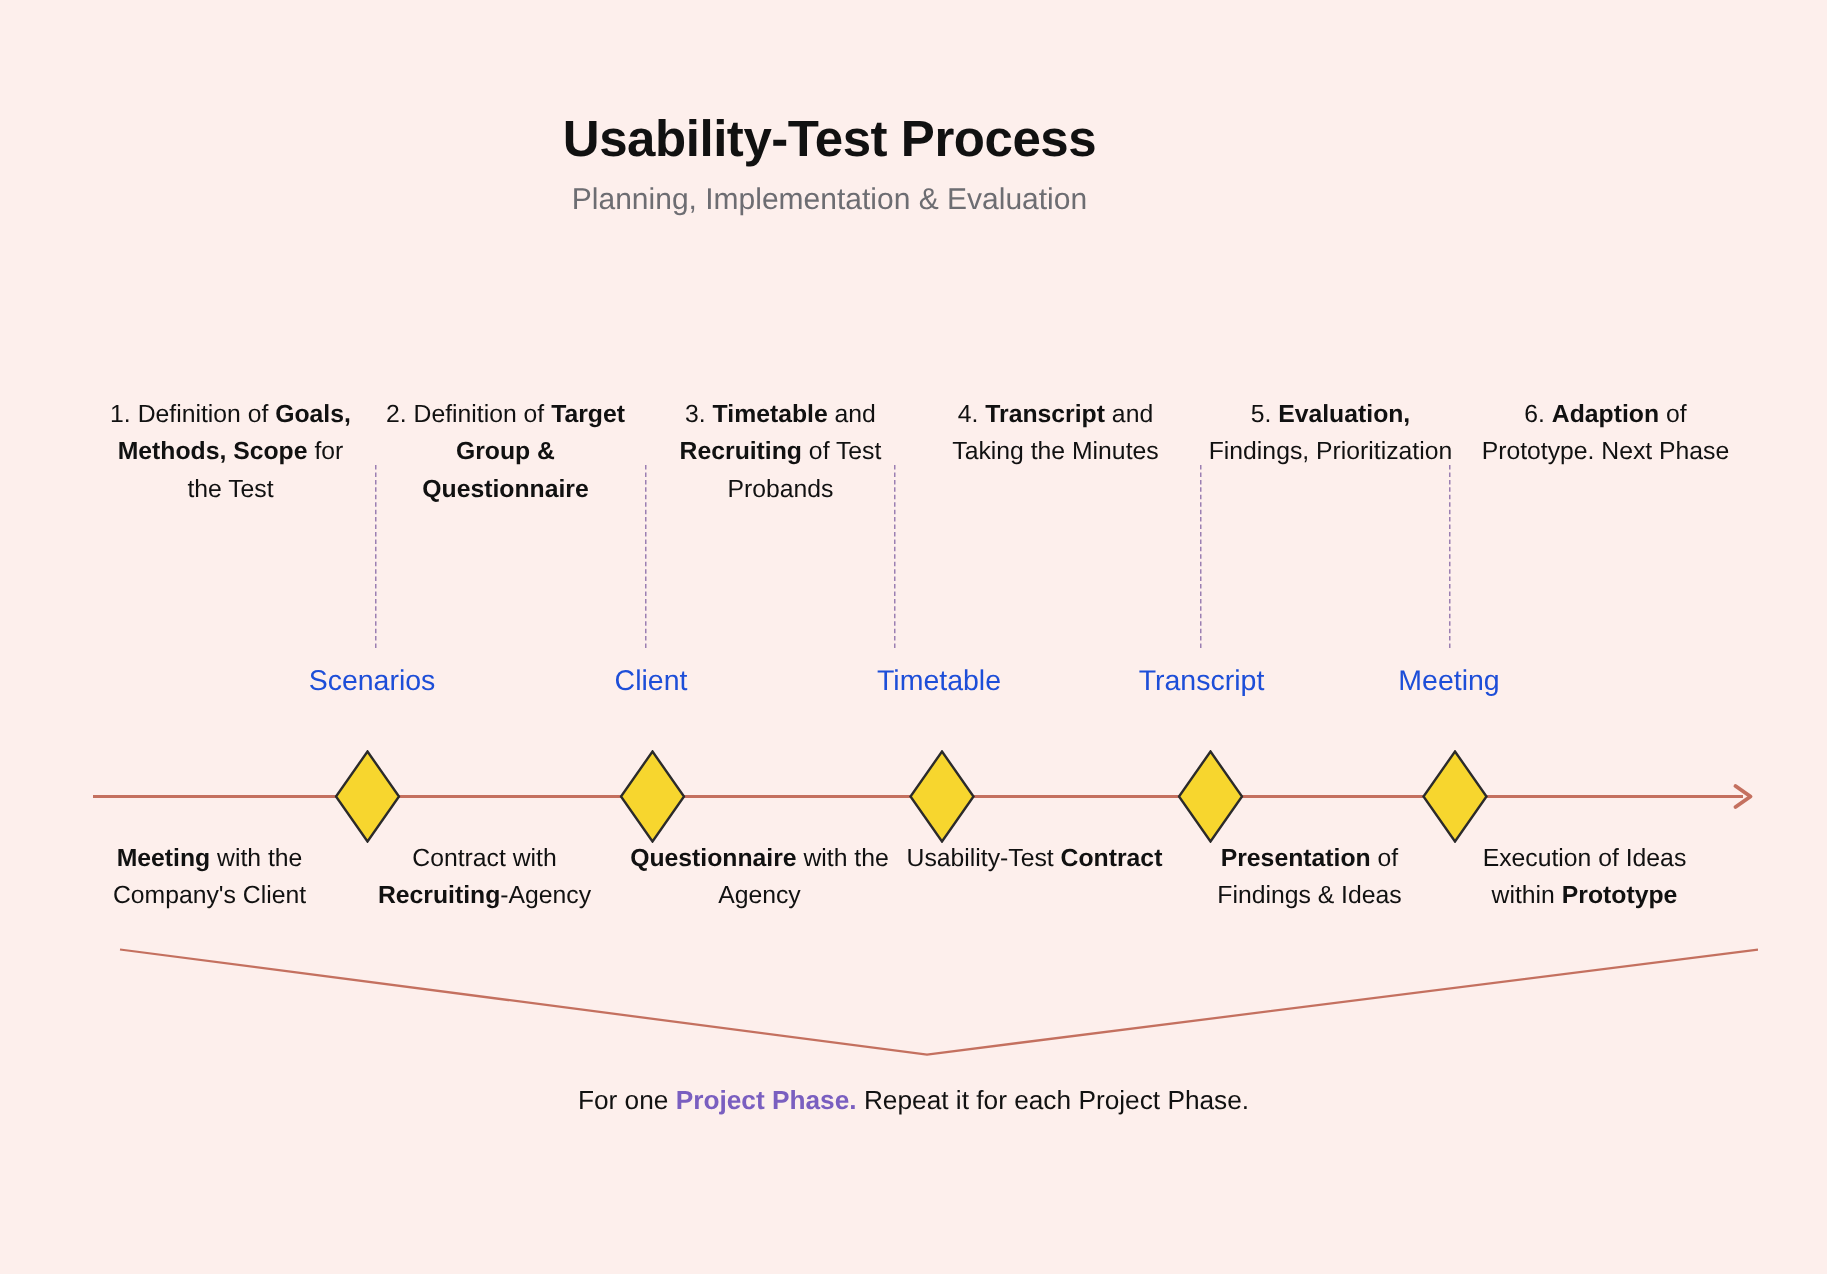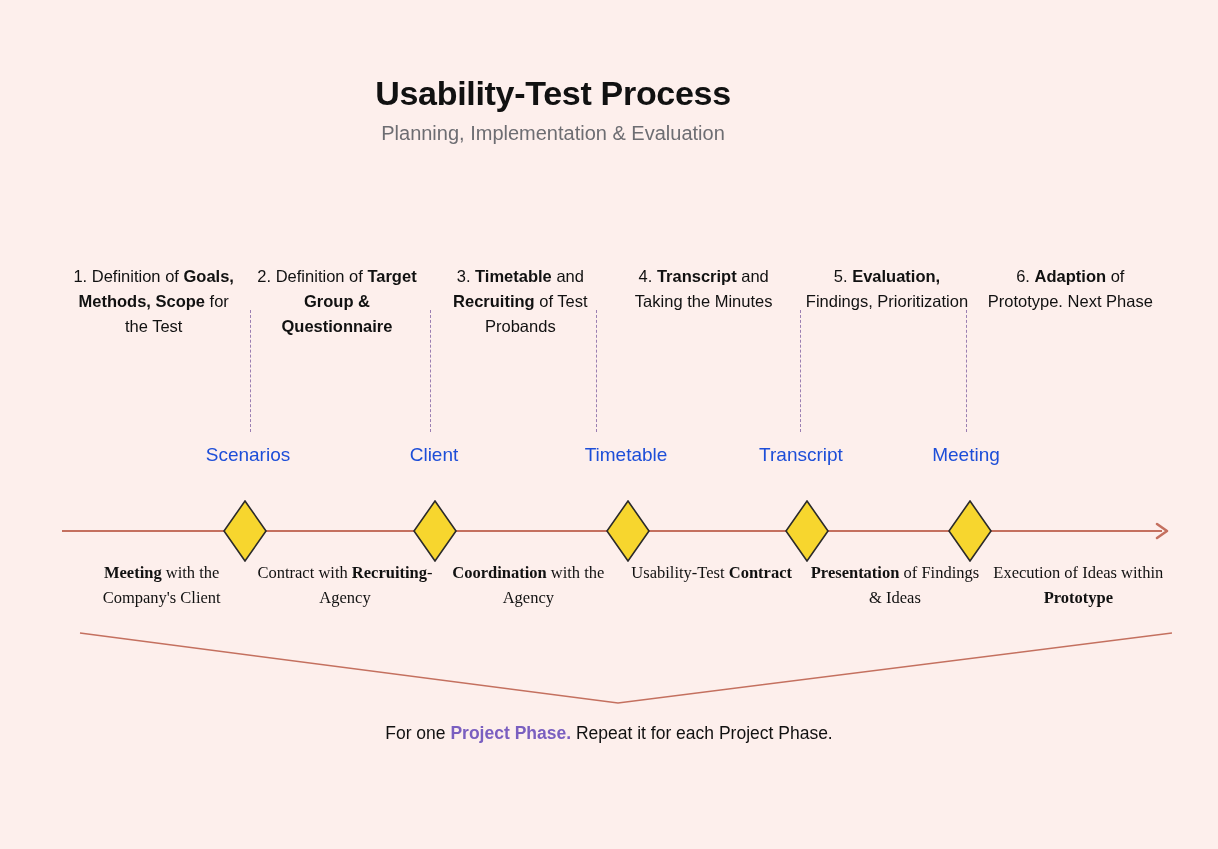--- a/index.html
+++ b/index.html
@@ -99,25 +99,24 @@
     position: absolute;
     top: 500px;
     width: 44px;
     height: 62px;
     transform: translateX(-50%);
   }
 
   
   .milestones {
     position: absolute;
-    left: 70px;
+    left: 48px;
     top: 560px;
     width: 1100px;
     display: flex;
-    font-family: Liberation Serif, serif;
   }
   .milestone {
     flex: 1 1 0;
     text-align: center;
     font-size: 16.5px;
     line-height: 25px;
     color: #111111;
     padding: 0 4px;
     box-sizing: border-box;
   }
@@ -201,21 +200,21 @@
         <polygon points="22,1 43,31 22,61 1,31" fill="#f7d62e" stroke="#2b2b2b" stroke-width="1.6"></polygon>
       </svg></div>
     <div class="diamond" style="left: 970px;"><svg width="44" height="62" viewBox="0 0 44 62">
         <polygon points="22,1 43,31 22,61 1,31" fill="#f7d62e" stroke="#2b2b2b" stroke-width="1.6"></polygon>
       </svg></div>
   </div>
 
 <div class="milestones" id="milestones-container">
     <div class="milestone"><b>Meeting</b><span> with the Company's Client</span></div>
     <div class="milestone"><span>Contract with </span><b>Recruiting</b><span>-Agency</span></div>
-    <div class="milestone"><b>Coordination</b><span> with the Agency</span></div>
+    <div class="milestone"><b>Questionnaire</b><span> with the Agency</span></div>
     <div class="milestone"><span>Usability-Test </span><b>Contract</b></div>
     <div class="milestone"><b>Presentation</b><span> of Findings &amp; Ideas</span></div>
     <div class="milestone"><span>Execution of Ideas within </span><b>Prototype</b></div>
   </div>
 
 <div class="bracket">
   <svg width="1110" height="90" viewBox="0 0 1110 90" preserveAspectRatio="none">
     <polyline points="18,9 556,79 1110,9" fill="none" stroke="#c4705f" stroke-width="1.5"></polyline>
   </svg>
 </div>

